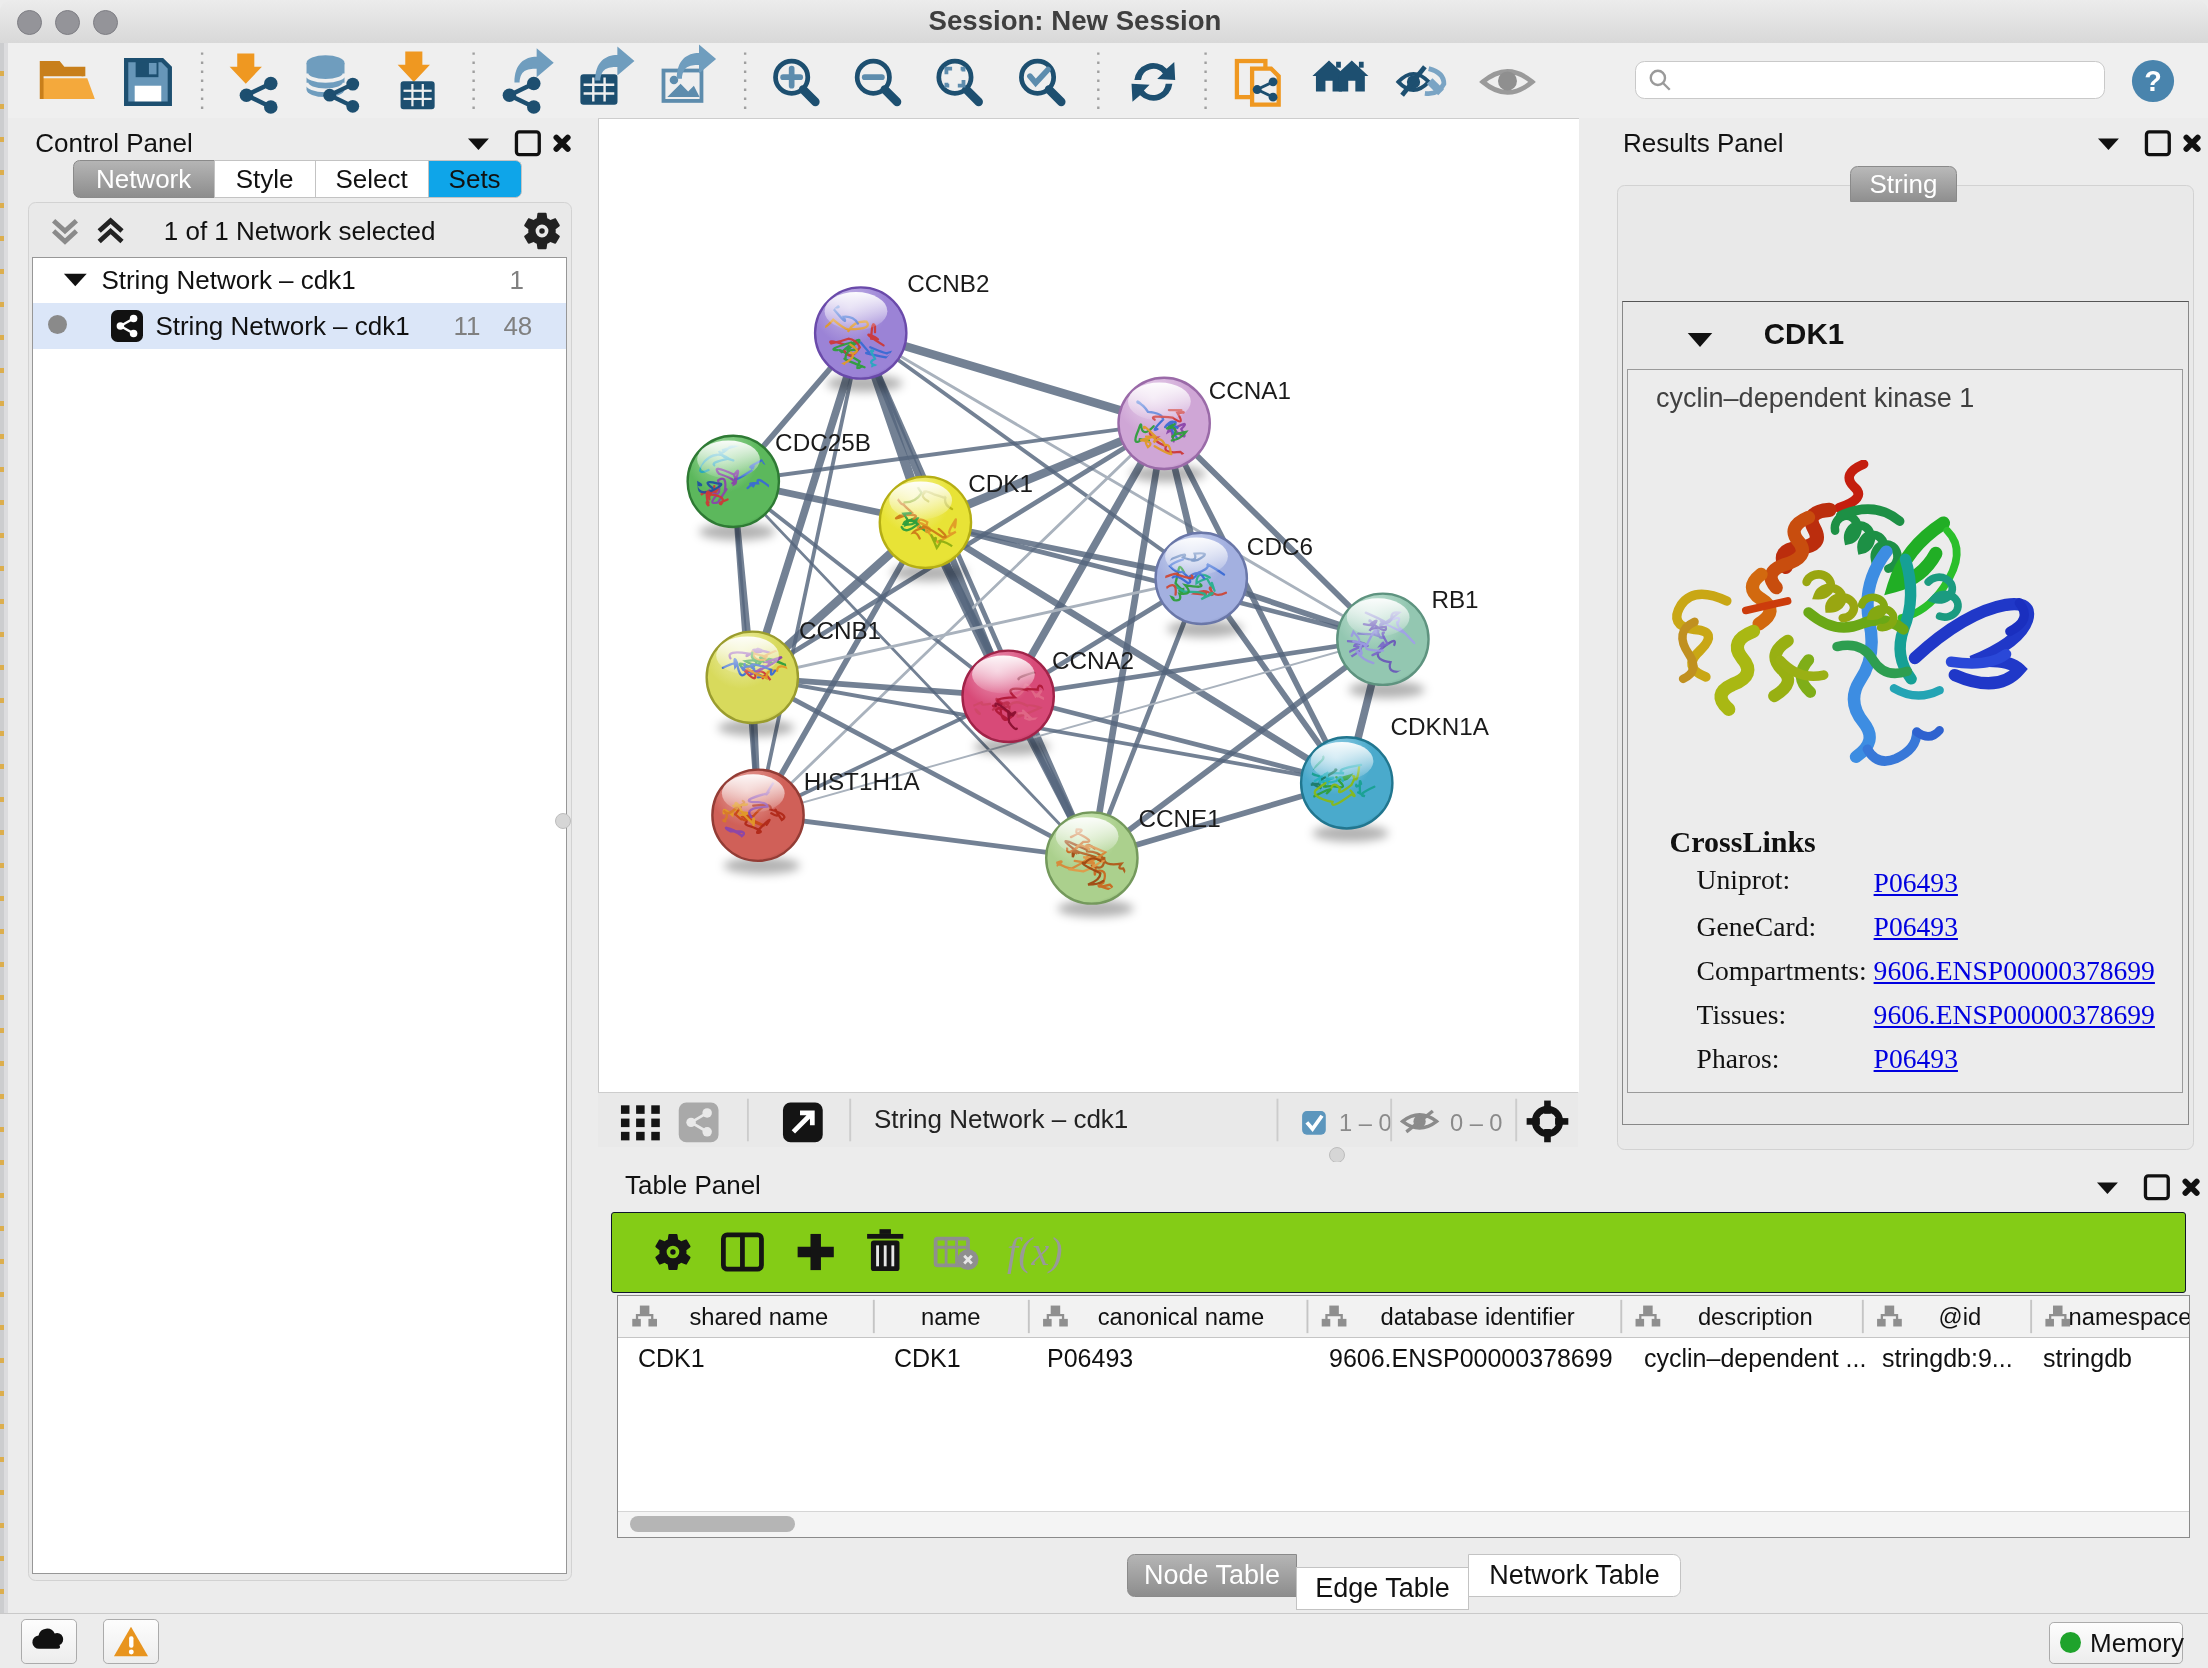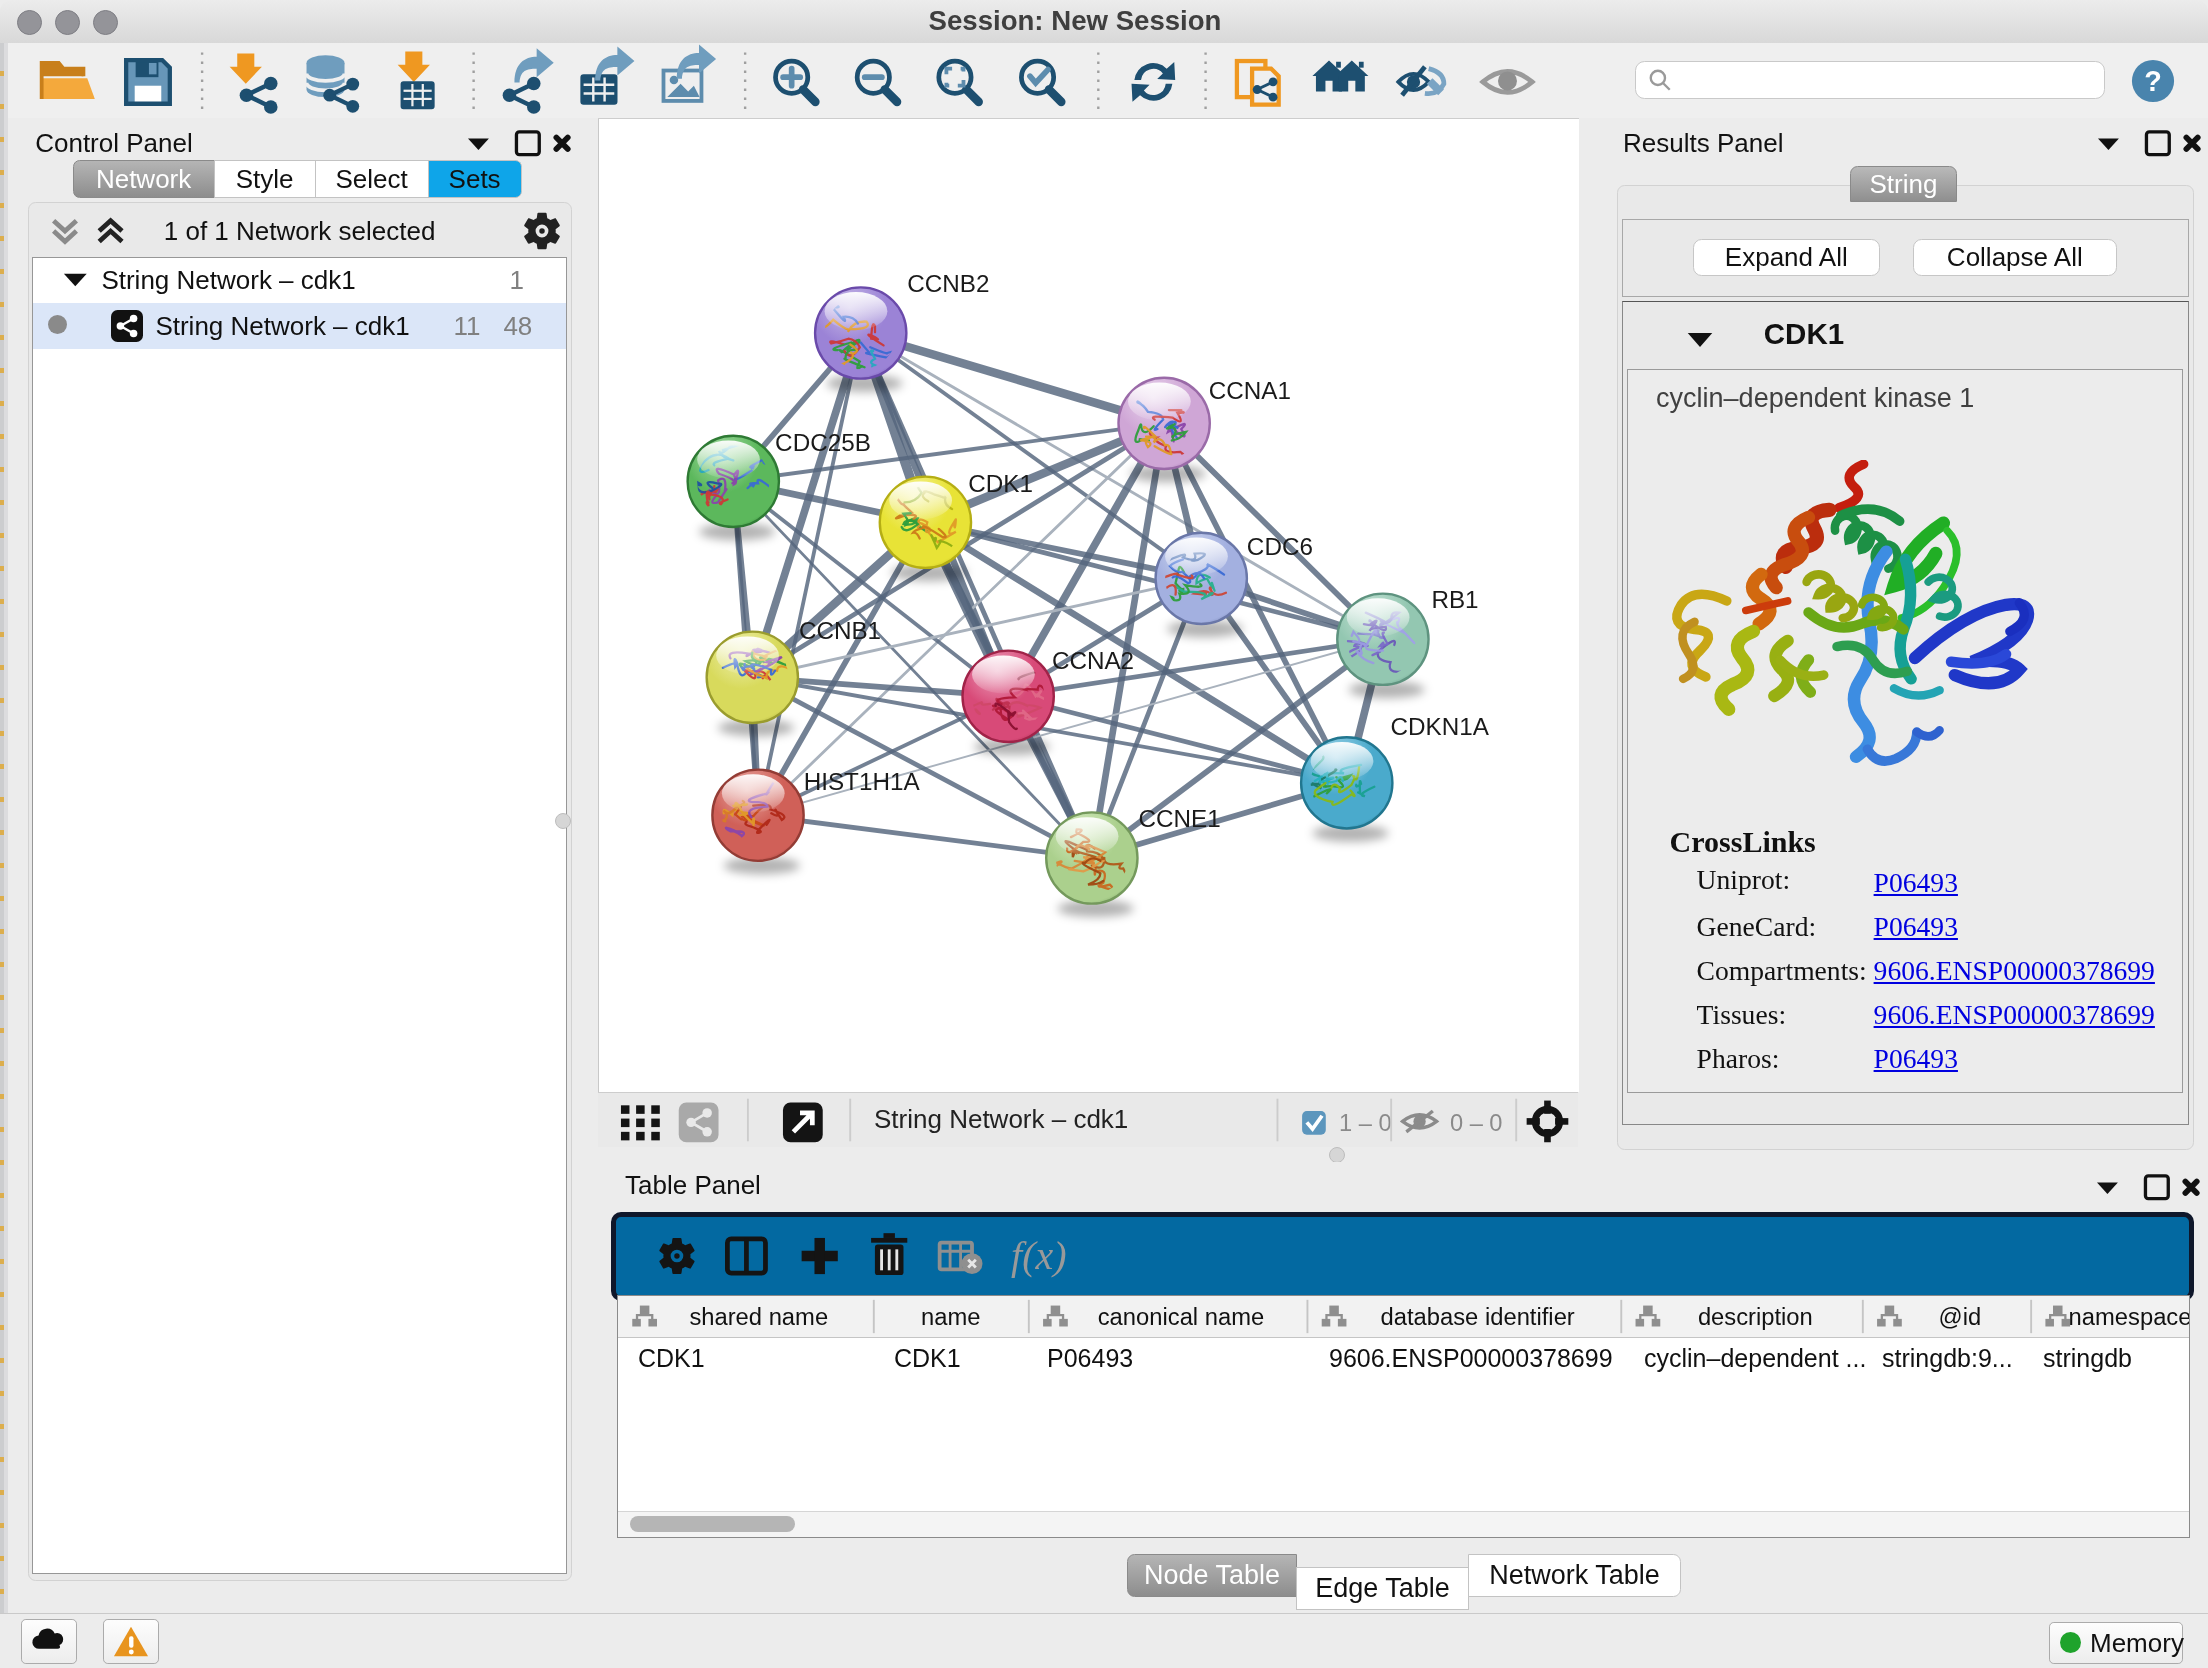--- a/index.html
+++ b/index.html
@@ -641,24 +641,20 @@
   <svg class="abs" style="left:514px;top:11.4px" width="124" height="28.5" viewBox="0 0 130 30">
     <path d="M 5,10 L 27,10 L 16,22 Z" fill="#111"></path>
     <rect x="56" y="3" width="24" height="24" rx="3" fill="none" stroke="#111" stroke-width="3.5"></rect>
     <path d="M 98,9 L 110,21 M 110,9 L 98,21" stroke="#111" stroke-width="6" stroke-linecap="round"></path>
   </svg>
 
   <div class="abs" style="left:271px;top:48px;width:105px;height:34px;background:linear-gradient(#b9b9b9,#8f8f8f);border:1px solid #8a8a8a;border-radius:7.6px 7.6px 0 0;color:#fff;font-size:26px;text-align:center;line-height:34px;z-index:5;">String</div>
 
   <div class="abs" style="left:38px;top:67px;width:575px;height:963px;background:#e9e9e9;border:1px solid #d2d2d2;border-radius:7.6px;">
 
-    <div class="abs" style="left:3.8px;top:33px;width:565px;height:76px;border:1px solid #a8a8a8;">
-      <div class="abs" style="left:70px;top:19px;width:185px;height:35px;background:#fff;border:1px solid #c6c6c6;border-radius:8.6px;font-size:26px;text-align:center;line-height:35px;color:#111;">Expand All</div>
-      <div class="abs" style="left:290px;top:19px;width:202px;height:35px;background:#fff;border:1px solid #c6c6c6;border-radius:8.6px;font-size:26px;text-align:center;line-height:35px;color:#111;">Collapse All</div>
-    </div>
 
     <div class="abs" style="left:3.8px;top:115px;width:565px;height:822px;border:1px solid #888;border-top:1.9px solid #555;">
       <svg class="abs" style="left:61px;top:27px" width="32" height="23" viewBox="0 0 34 24">
           <path d="M 4,4 L 30,4 L 17,19 Z" fill="#111"></path>
         </svg>
       <div class="abs" style="left:141px;top:15px;font-size:29.5px;font-weight:bold;color:#111;">CDK1</div>
 
       <div class="abs" style="left:3.8px;top:67px;width:554px;height:722px;border:1px solid #9a9a9a;background:#ececec;">
         <div class="abs" style="left:28.5px;top:13.3px;font-size:27px;color:#404040;">cyclin–dependent kinase 1</div>
         <svg class="abs" style="left:38px;top:90px" width="380" height="319" viewBox="0 0 400 335">
@@ -733,21 +729,21 @@
 </div>
 
 <div class="abs" style="left:598px;top:1162px;width:1610px;height:451px;background:#ececec;">
   <div class="abs panel-title" style="left:27px;top:7.6px;">Table Panel</div>
   <svg class="abs" style="left:1494px;top:11.4px" width="124" height="28.5" viewBox="0 0 130 30">
     <path d="M 5,10 L 27,10 L 16,22 Z" fill="#111"></path>
     <rect x="56" y="3" width="24" height="24" rx="3" fill="none" stroke="#111" stroke-width="3.5"></rect>
     <path d="M 98,9 L 110,21 M 110,9 L 98,21" stroke="#111" stroke-width="6" stroke-linecap="round"></path>
   </svg>
 
-  <div class="abs" style="left:13.3px;top:50px;width:1573px;height:79px;background:#0369a1;border:5px solid #0f172a;border-radius:10px;">
+  <div class="abs" style="left:13.3px;top:50px;width:1573px;height:79px;background:#84cc16;border:1px solid #0f172a;border-radius:3px;">
     <svg class="abs" style="left:0;top:0" width="495" height="79" viewBox="0 0 520 83">
       <g transform="translate(64,41) scale(1.9) translate(-12,-12)">
         <path fill="#141414" d="M12,8.5A3.5,3.5 0 0,0 8.5,12A3.5,3.5 0 0,0 12,15.5A3.5,3.5 0 0,0 15.5,12A3.5,3.5 0 0,0 12,8.5M12,10.5A1.5,1.5 0 0,1 13.5,12A1.5,1.5 0 0,1 12,13.5A1.5,1.5 0 0,1 10.5,12A1.5,1.5 0 0,1 12,10.5M10,22C9.75,22 9.54,21.82 9.5,21.58L9.13,18.93C8.5,18.68 7.96,18.34 7.44,17.94L4.95,18.95C4.73,19.03 4.46,18.95 4.34,18.73L2.34,15.27C2.21,15.05 2.27,14.78 2.46,14.63L4.57,12.97L4.5,12L4.57,11L2.46,9.37C2.27,9.22 2.21,8.95 2.34,8.73L4.34,5.27C4.46,5.05 4.73,4.96 4.95,5.05L7.44,6.05C7.96,5.66 8.5,5.32 9.13,5.07L9.5,2.42C9.54,2.18 9.75,2 10,2H14C14.25,2 14.46,2.18 14.5,2.42L14.87,5.07C15.5,5.32 16.04,5.66 16.56,6.05L19.05,5.05C19.27,4.96 19.54,5.05 19.66,5.27L21.66,8.73C21.79,8.95 21.73,9.22 21.54,9.37L19.43,11L19.5,12L19.43,13L21.54,14.63C21.73,14.78 21.79,15.05 21.66,15.27L19.66,18.73C19.54,18.95 19.27,19.04 19.05,18.95L16.56,17.95C16.04,18.34 15.5,18.68 14.87,18.93L14.5,21.58C14.46,21.82 14.25,22 14,22H10Z"></path>
       </g>
       <g transform="translate(137,41)">
         <rect x="-20" y="-18" width="40" height="36" rx="4" fill="none" stroke="#141414" stroke-width="5"></rect>
         <line x1="0" y1="-18" x2="0" y2="18" stroke="#141414" stroke-width="5"></line>
       </g>
       <g transform="translate(214,41)" stroke="#141414" stroke-width="11">
         <line x1="-19" y1="0" x2="19" y2="0"></line>

